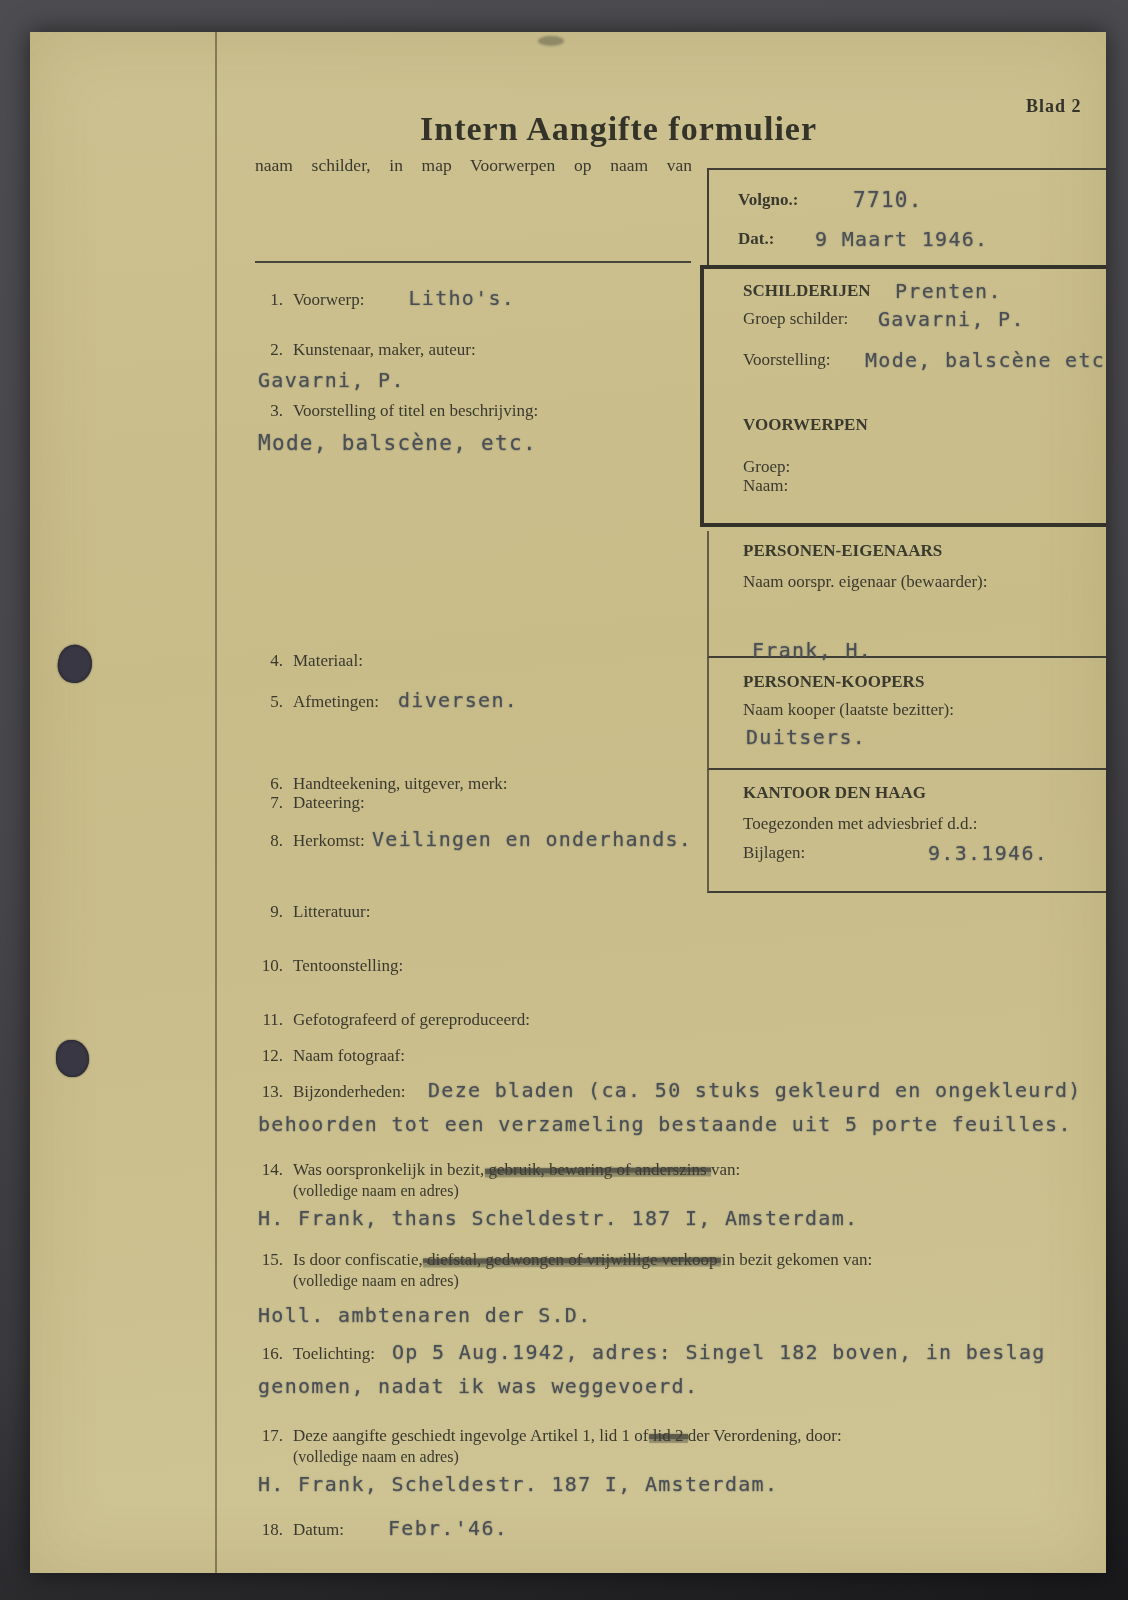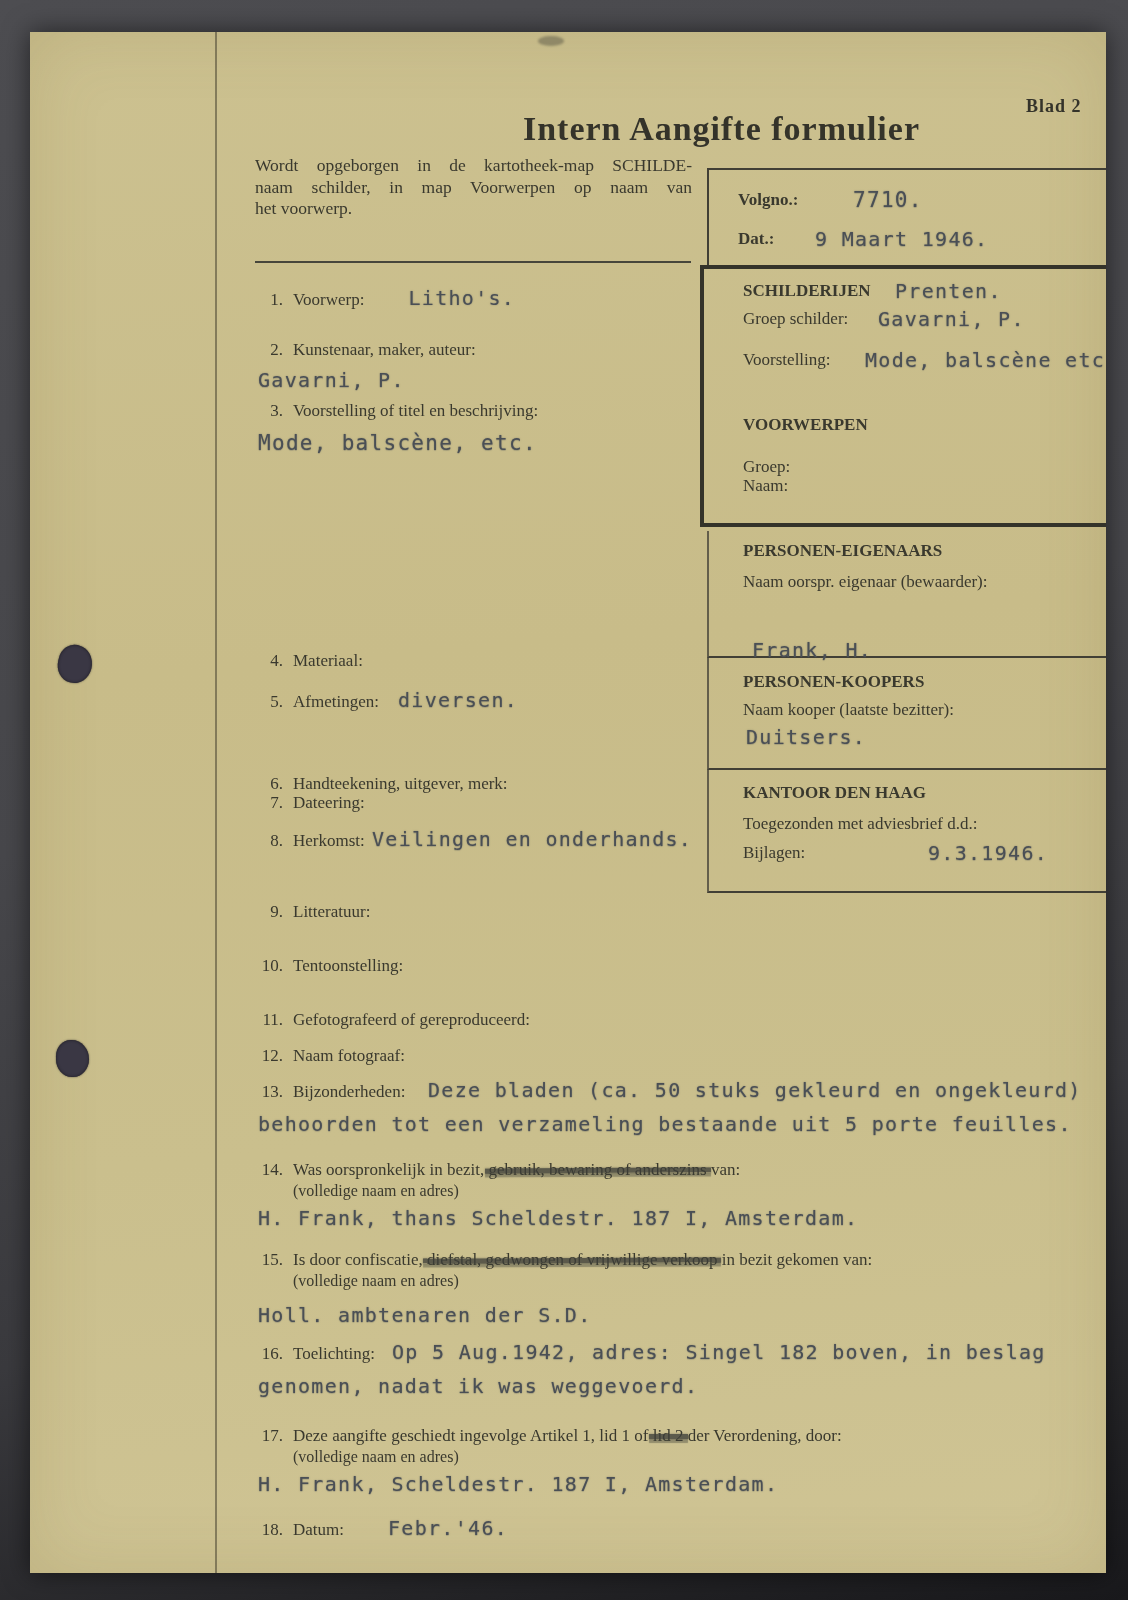--- a/index.html
+++ b/index.html
@@ -11,21 +11,21 @@
   .paper{
     position:absolute;left:30px;top:32px;width:1076px;height:1541px;
     background:linear-gradient(175deg,#ccc190 0%,#c8bc89 40%,#cabf8d 70%,#cfc494 100%);
     box-shadow:0 0 24px rgba(0,0,0,.55), inset 0 0 70px rgba(110,95,45,.16);
   }
   .fold{position:absolute;left:215px;top:32px;width:2px;height:1541px;background:rgba(72,68,50,.55);}
   .hole{position:absolute;background:#3a3744;border-radius:46% 54% 50% 50%;box-shadow:0 0 3px rgba(25,23,30,.9) inset,0 0 2px rgba(30,28,35,.7);}
   .smudge{position:absolute;left:538px;top:36px;width:26px;height:10px;background:rgba(90,88,70,.5);filter:blur(1px);border-radius:50%;}
   .print{position:absolute;color:#3a392e;font-size:17px;white-space:nowrap;}
   .b{font-weight:bold;}
-  .title{position:absolute;left:420px;top:110px;width:500px;text-align:right;
+  .title{position:absolute;left:420px;top:110px;width:500px;text-align:left;
          font-size:34px;font-weight:bold;letter-spacing:1px;color:#34332a;}
   .blad{position:absolute;left:1026px;top:96px;font-size:18px;font-weight:bold;color:#34332a;letter-spacing:1px;}
   .intro{position:absolute;left:255px;top:155px;width:437px;color:#3a392e;font-size:17.5px;line-height:21.5px;}
   .intro .jline{text-align:justify;text-align-last:justify;}
   .rule{position:absolute;left:255px;top:261px;width:436px;height:2px;background:#47463b;}
   .box{position:absolute;box-sizing:border-box;}
   .typed{position:absolute;font-family:"DejaVu Sans Mono", monospace;color:#4a4f55;
          font-size:20px;letter-spacing:1.3px;white-space:nowrap;
          text-shadow:0 0 1.5px rgba(74,79,85,.6),0 1px 0 rgba(74,79,85,.15);}
   .typedin{font-family:"DejaVu Sans Mono", monospace;color:#4a4f55;font-size:20px;letter-spacing:1.3px;
@@ -45,23 +45,21 @@
 
 <div class="paper"></div>
 <div class="fold"></div>
 <div class="hole" style="left:58px;top:645px;width:34px;height:38px;transform:rotate(14deg);"></div>
 <div class="hole" style="left:56px;top:1040px;width:33px;height:37px;"></div>
 <div class="smudge"></div>
 
 <div class="blad">Blad 2</div>
 <div class="title">Intern Aangifte formulier</div>
 <div class="intro">
-  <div class="jline">Wordt opgeborgen in de kartotheek-map SCHILDE-</div>
   <div class="jline">naam schilder, in map Voorwerpen op naam van</div>
-  <div>het voorwerp.</div>
 </div>
 <div class="rule"></div>
 
 <div class="box" style="left:707px;top:168px;width:399px;height:97px;border-top:2px solid #413f35;border-left:2px solid #413f35;"></div>
 <div class="print b" style="left:738px;top:190px;">Volgno.:</div>
 <div class="typed" style="left:853px;top:188px;font-size:21px;">7710.</div>
 <div class="print b" style="left:738px;top:229px;">Dat.:</div>
 <div class="typed" style="left:815px;top:227px;">9 Maart 1946.</div>
 
 <div class="box" style="left:700px;top:265px;width:406px;height:262px;border-top:4px solid #34332a;border-left:4px solid #34332a;border-bottom:4px solid #34332a;"></div>

